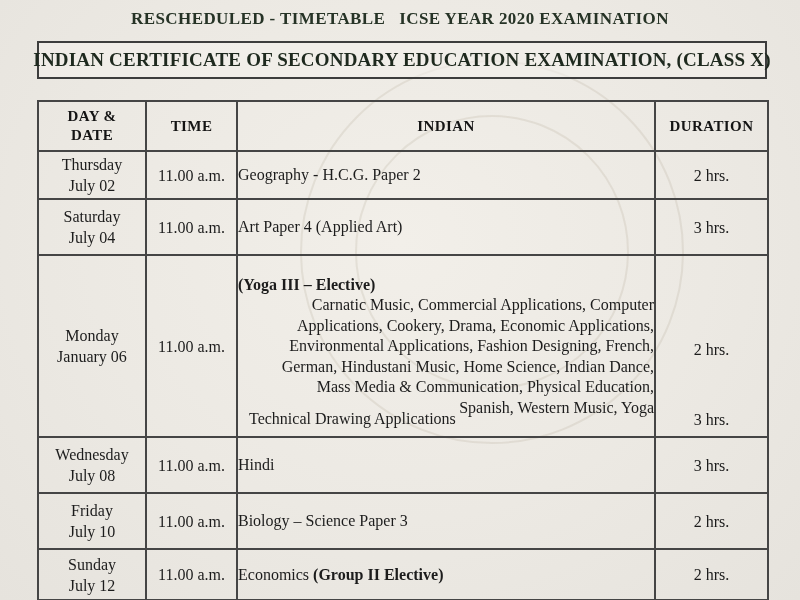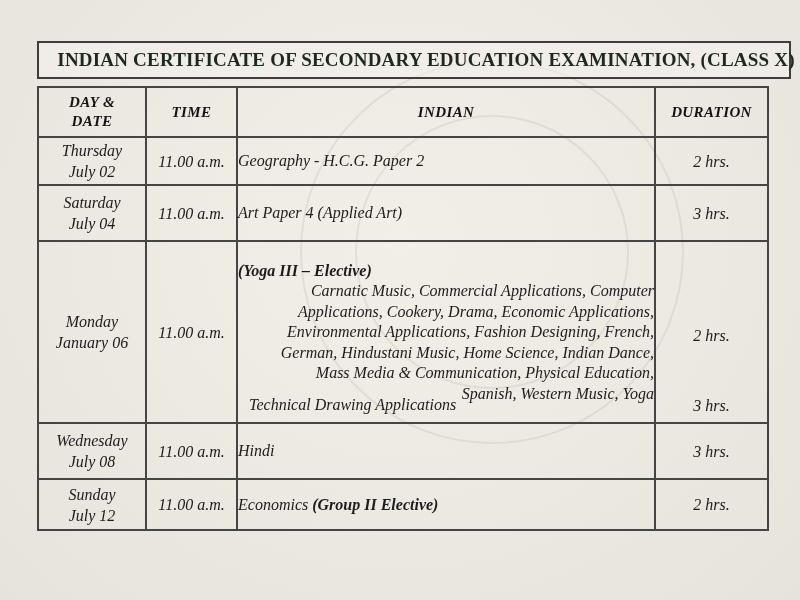--- a/index.html
+++ b/index.html
@@ -48,32 +48,30 @@
     border: 2px solid #3d3d3d;
     background: rgba(244, 241, 236, 0.55);
     display: flex;
     align-items: center;
     justify-content: center;
     font-weight: bold;
     font-size: 19px;
     letter-spacing: 0.2px;
     color: #1e291e;
     white-space: nowrap;
-    padding-left: 24px;
   }
   table.timetable {
     position: absolute;
     left: 37px;
-    top: 86px;
+    top: 100px;
     width: 730px;
     border-collapse: collapse;
     table-layout: fixed;
     font-size: 16px;
     color: #1c1c1c;
-    font-style: italic;
   }
   .timetable th, .timetable td {
     border: 2px solid #454545;
     background: transparent;
     vertical-align: middle;
     padding: 0;
   }
   .timetable th {
     font-size: 15px;
     font-weight: bold;
@@ -113,20 +111,21 @@
   .bold-part { font-weight: bold; }
 </style>
 </head>
 <body>
 
 <div class="page">
 
   <div class="watermark-circle wm-outer"></div>
   <div class="watermark-circle wm-inner"></div>
 
+  <div class="doc-title">RESCHEDULED - TIMETABLE   ICSE YEAR 2020 EXAMINATION</div>
 
   <div class="subtitle-box">
     <span>INDIAN CERTIFICATE OF SECONDARY EDUCATION EXAMINATION, (CLASS X)</span>
   </div>
 
   <table class="timetable">
     <colgroup>
       <col class="col-day">
         <col class="col-time">
         <col class="col-subj">
@@ -186,20 +185,29 @@
     <tr style="height:56px;">
       <td class="cell-day">
         <span>Wednesday</span>
         <span>July 08</span>
       </td>
       <td class="cell-time">11.00 a.m.</td>
       <td class="cell-subj">Hindi</td>
       <td class="cell-dur">3 hrs.</td>
     </tr>
 
+    <tr style="height:56px;">
+      <td class="cell-day">
+        <span>Friday</span>
+        <span>July 10</span>
+      </td>
+      <td class="cell-time">11.00 a.m.</td>
+      <td class="cell-subj">Biology – Science Paper 3</td>
+      <td class="cell-dur">2 hrs.</td>
+    </tr>
 
     <tr style="height:51px;">
       <td class="cell-day">
         <span>Sunday</span>
         <span>July 12</span>
       </td>
       <td class="cell-time">11.00 a.m.</td>
       <td class="cell-subj">
         <span>Economics </span><span class="bold-part">(Group II Elective)</span>
       </td>

